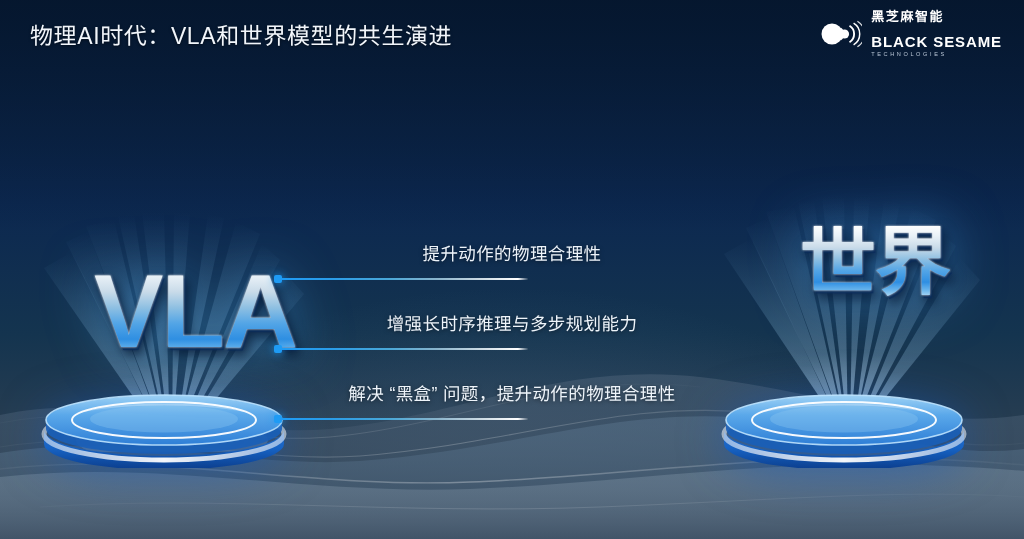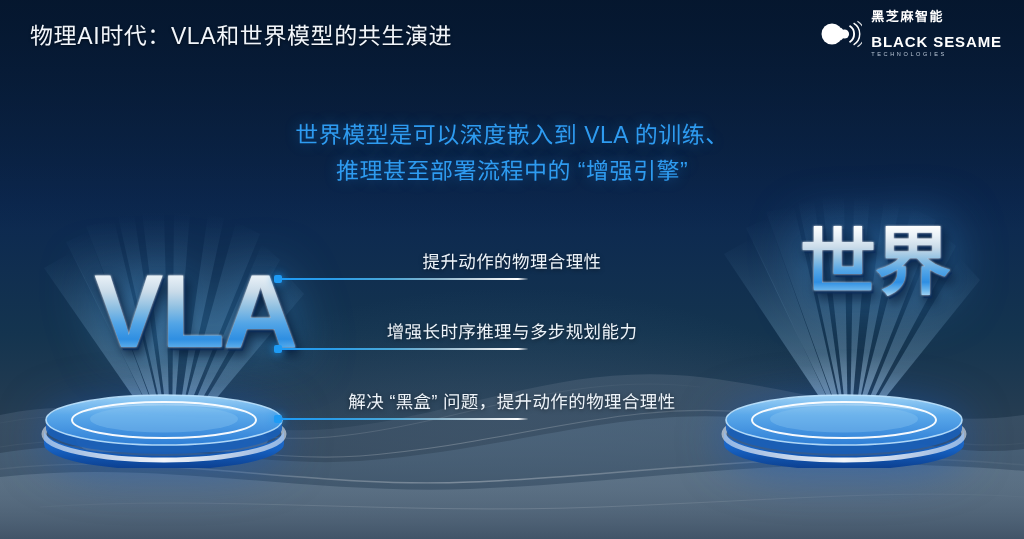--- a/index.html
+++ b/index.html
@@ -82,21 +82,21 @@
   }
   .point { position:relative; height:70px; }
   .point .label {
     color:#eef4fa;
     font-size:17.5px;
     line-height:1;
     text-align:center;
     letter-spacing:0.4px;
     white-space:nowrap;
     text-shadow:0 1px 4px rgba(0,0,0,0.5);
-    position:absolute; left:0; right:0; top:18px;
+    position:absolute; left:0; right:0; top:10px;
   }
   .point .rule {
     position:absolute; left:24px; width:252px; top:42px; height:2px;
     background:linear-gradient(90deg,
       #1e9bf5 0%, #2a9ce8 22%, #4aa8d8 45%, #8ab4cc 64%, #cfdce4 82%, #ffffff 96%, rgba(255,255,255,0.1) 100%);
     border-radius:1px;
   }
   .point .dot {
     position:absolute; left:22px; top:39px;
     width:8px; height:8px; border-radius:2px;
@@ -265,24 +265,20 @@
         </svg>
       </span>
       <span class="logo-text">
         <span class="logo-cn">黑芝麻智能</span>
         <span class="logo-en">BLACK SESAME</span>
         <span class="logo-sub">TECHNOLOGIES</span>
       </span>
     </div>
   </div>
 
-  <div class="subtitle">
-    <div class="line">世界模型是可以深度嵌入到 VLA 的训练、</div>
-    <div class="line">推理甚至部署流程中的 “增强引擎”</div>
-  </div>
 
   <div class="points">
     <div class="point">
       <div class="label">提升动作的物理合理性</div>
       <div class="rule"></div>
       <div class="dot"></div>
     </div>
     <div class="point">
       <div class="label">增强长时序推理与多步规划能力</div>
       <div class="rule"></div>

